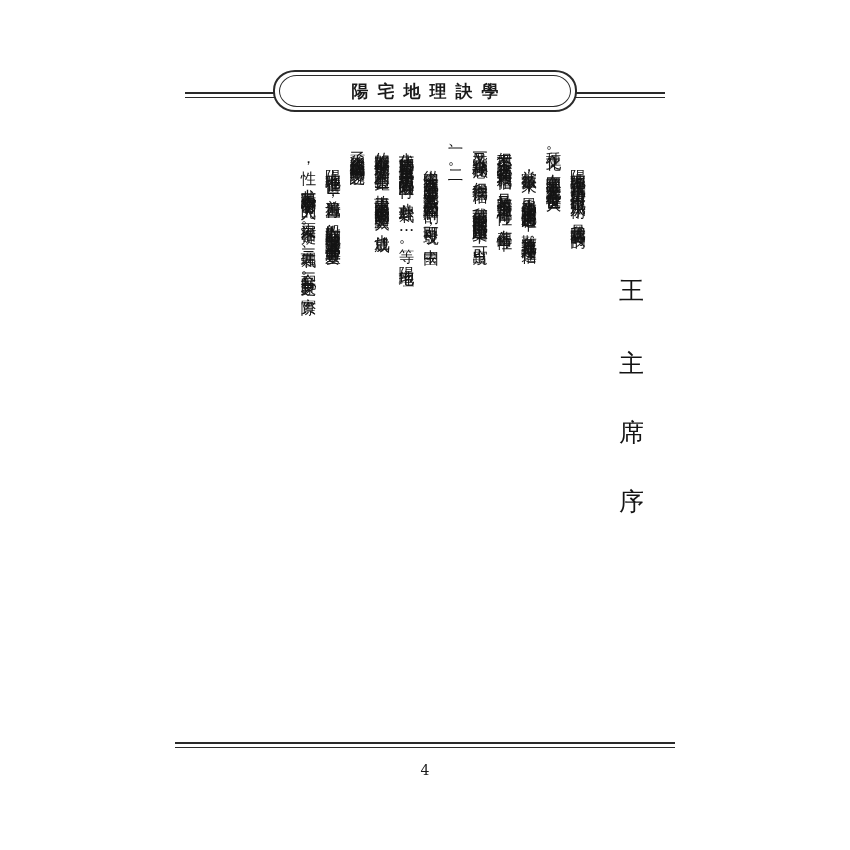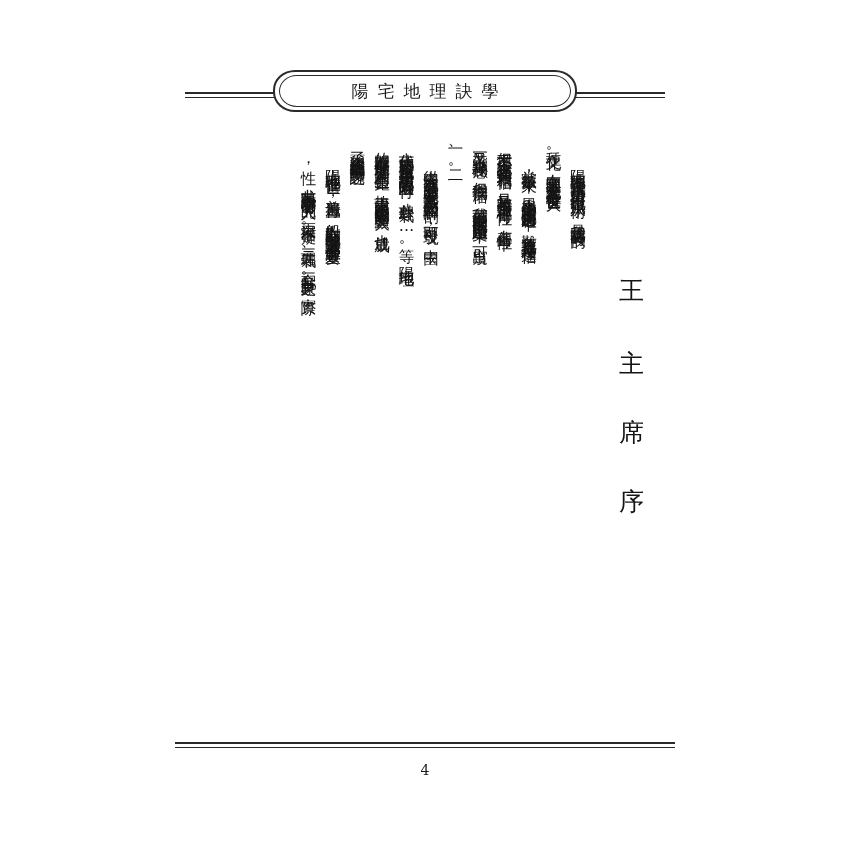--- a/index.html
+++ b/index.html
@@ -53,20 +53,21 @@
     right: 88px;
     top: 0;
     height: 42px;
     border: 2px solid #2a2a2a;
     border-radius: 22px / 20px;
     box-sizing: border-box;
     display: flex;
     align-items: center;
     justify-content: center;
     background: #ffffff;
+    font-weight: bold;
   }
   .header-cartouche:before {
     content: "";
     position: absolute;
     left: 4px; right: 4px; top: 3px; bottom: 3px;
     border: 1px solid #2a2a2a;
     border-radius: 20px / 18px;
   }
   .header-title {
     position: relative;

